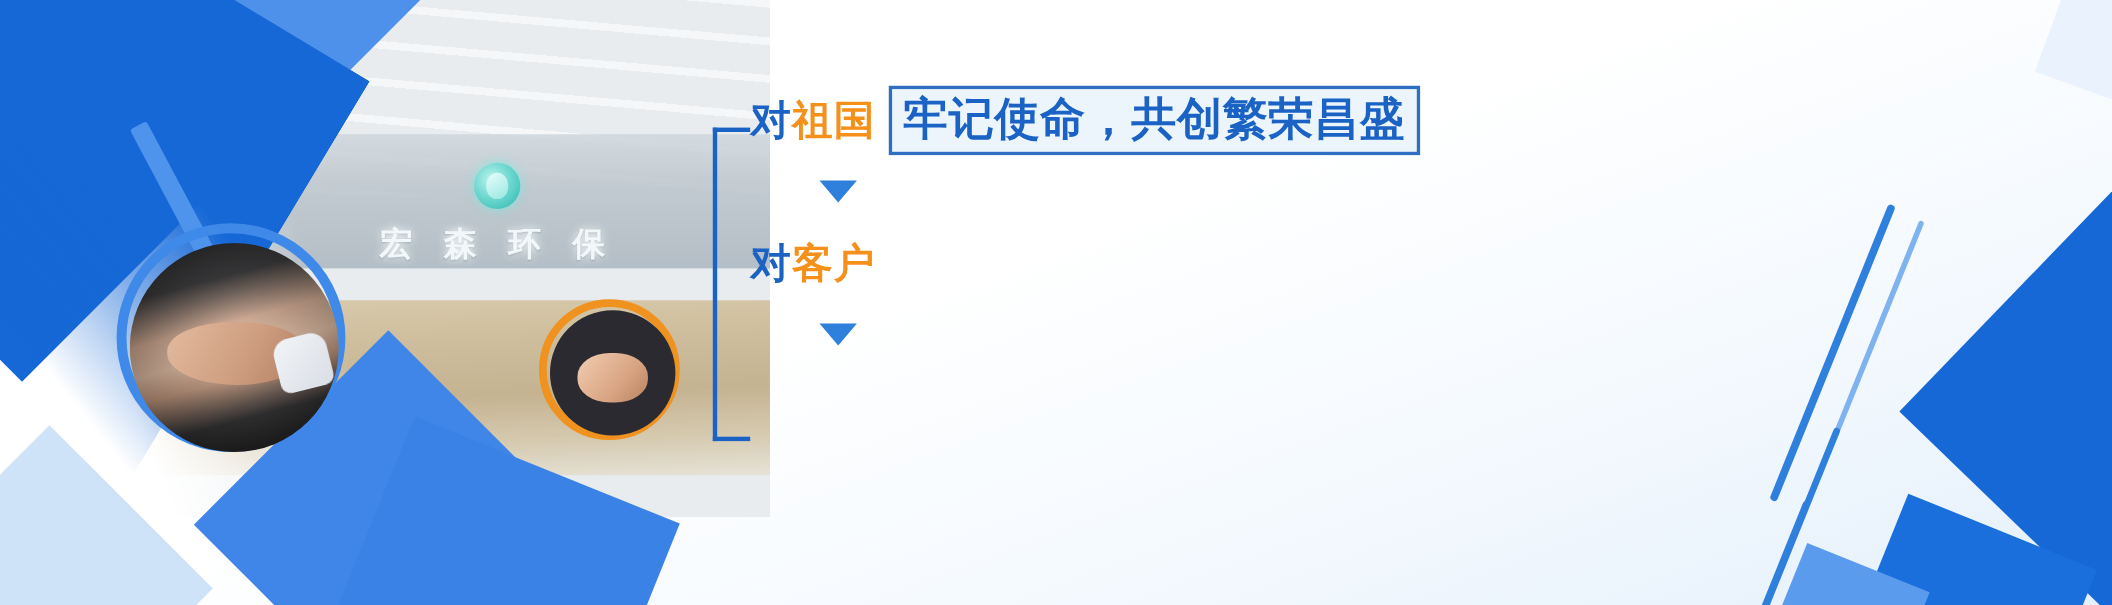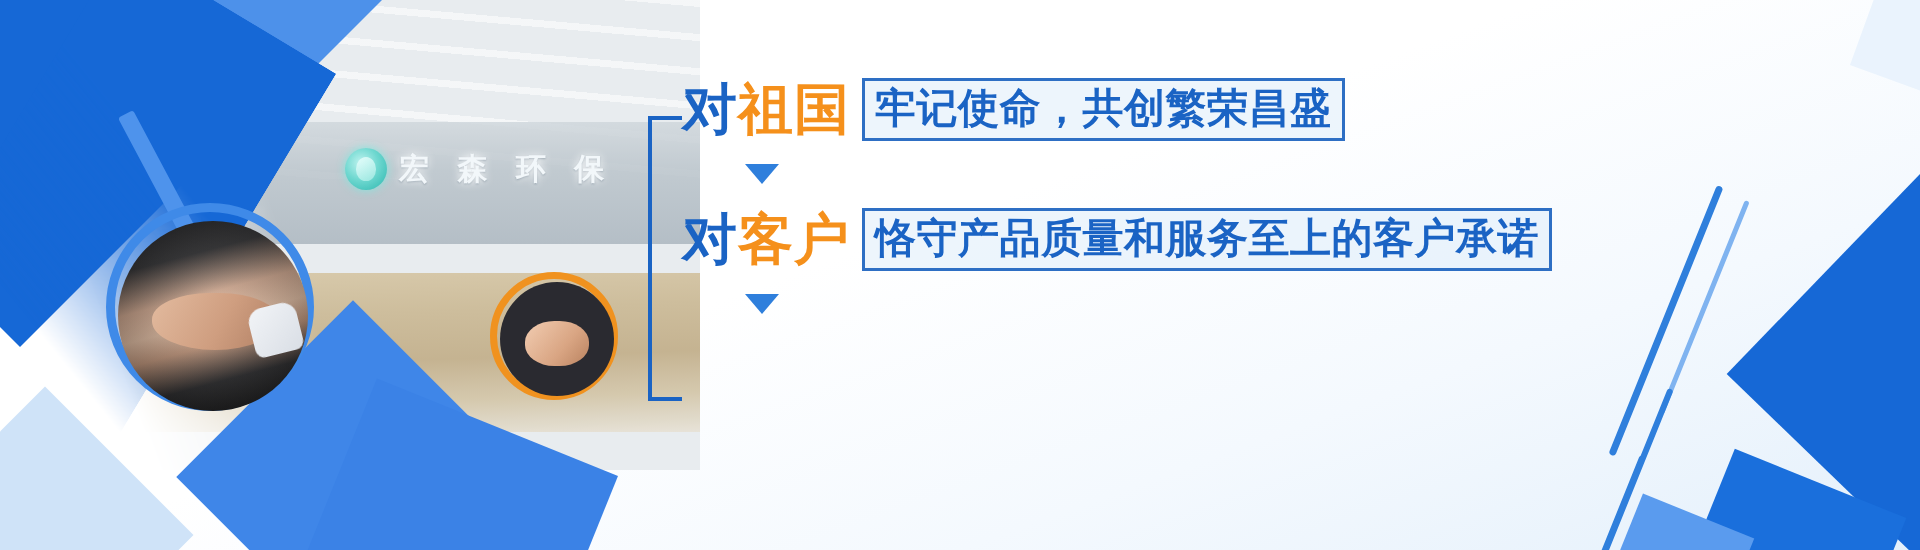--- a/index.html
+++ b/index.html
@@ -55,20 +55,21 @@
     background:
       linear-gradient(180deg,rgba(255,255,255,.9),rgba(244,246,248,.75)),
       repeating-linear-gradient(180deg,rgba(210,216,222,.75) 0 4px,rgba(255,255,255,0) 4px 22px);
     filter:blur(1.4px);
     opacity:.8;
   }
   .sign-board{
     position:absolute; left:345px; top:148px;
     display:flex; align-items:center; gap:12px;
     filter:blur(.35px);
+    flex-direction:column;
   }
   .sign-logo{
     width:42px; height:42px; border-radius:50%;
     background:radial-gradient(circle at 38% 36%,#bff3ef 0%,#6fd8d0 45%,#2ab6ae 100%);
     box-shadow:0 0 10px rgba(120,235,225,.85);
     position:relative;
   }
   .sign-logo::after{
     content:""; position:absolute; left:11px; top:9px; width:20px; height:24px;
     border-radius:50% 50% 48% 48%;
@@ -175,21 +176,21 @@
   }
   .row-gap{ height:56px; display:flex; align-items:center; justify-content:center; width:160px; }
   .arrow-down{
     width:0;height:0;
     border-left:17px solid transparent;
     border-right:17px solid transparent;
     border-top:20px solid #2f7fdc;
   }
   .heading{
     font-family:"DejaVu Sans", sans-serif;
-    font-size:55px; font-weight:700; letter-spacing:1px;
+    font-size:37px; font-weight:700; letter-spacing:1px;
     white-space:nowrap; line-height:1;
     margin-right:12px;
   }
   .h-prefix{ color:#1a63c4; }
   .h-key{ color:#f5901b; }
   .tagline{
     font-family:"DejaVu Sans", sans-serif;
     font-size:41px; font-weight:700; letter-spacing:.5px;
     color:#1a63c4; white-space:nowrap; line-height:1;
     border:3px solid #2e6fc4;
@@ -268,21 +269,20 @@
       </div>
 
       <div class="row-gap">
         <div class="arrow-down"></div>
       </div>
 
       <div class="row">
         <div class="heading">
           <span class="h-prefix">对</span><span class="h-key">客户</span>
         </div>
-        <div class="tagline">恪守产品质量和服务至上的客户承诺</div>
       </div>
 
       <div class="row-gap">
         <div class="arrow-down"></div>
       </div>
 
 
     </div>
   </div>
 

